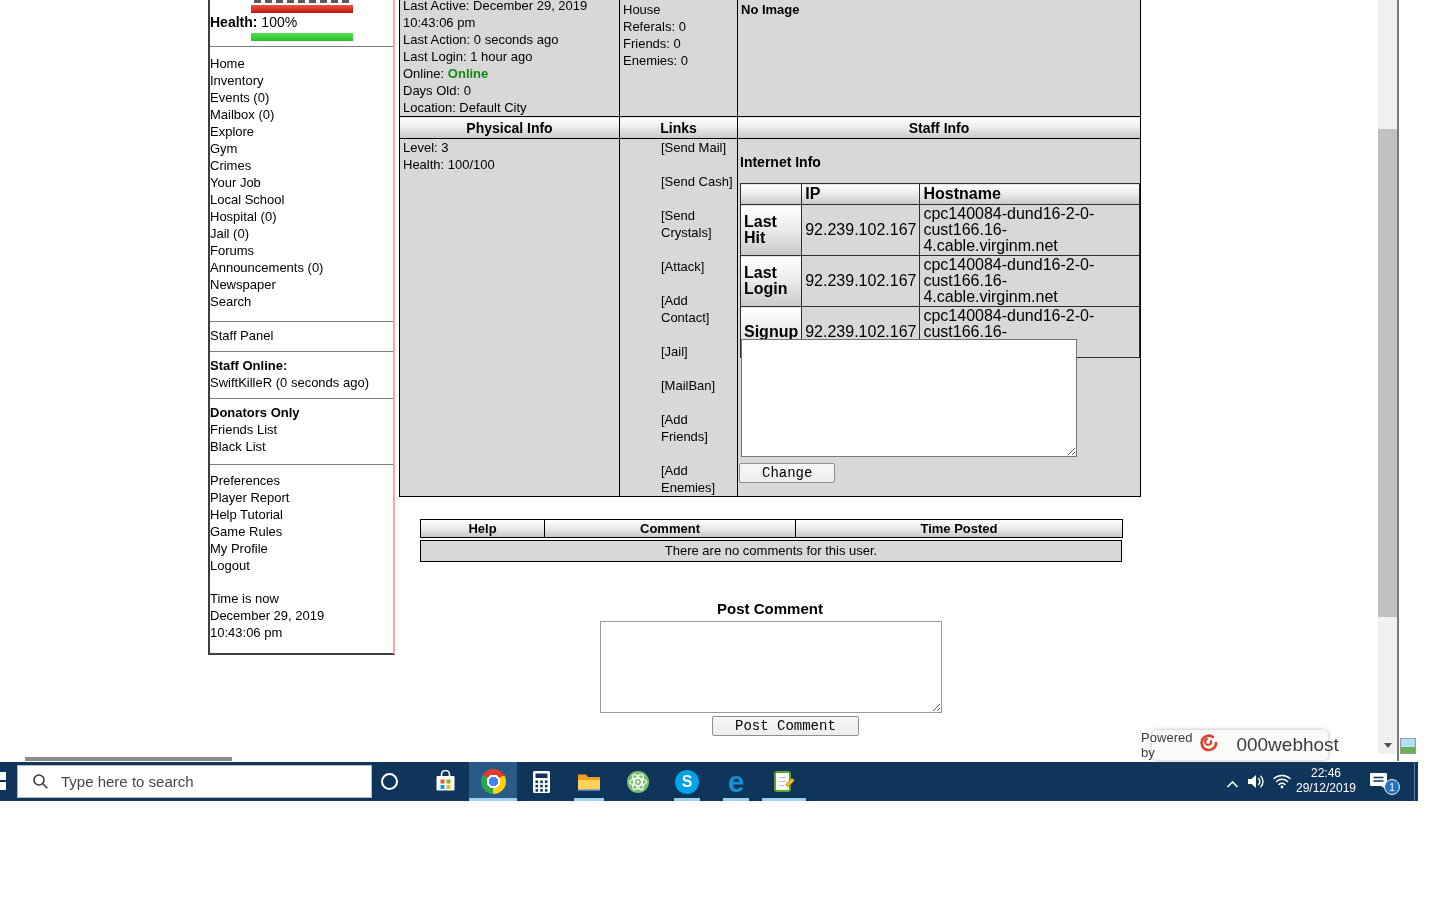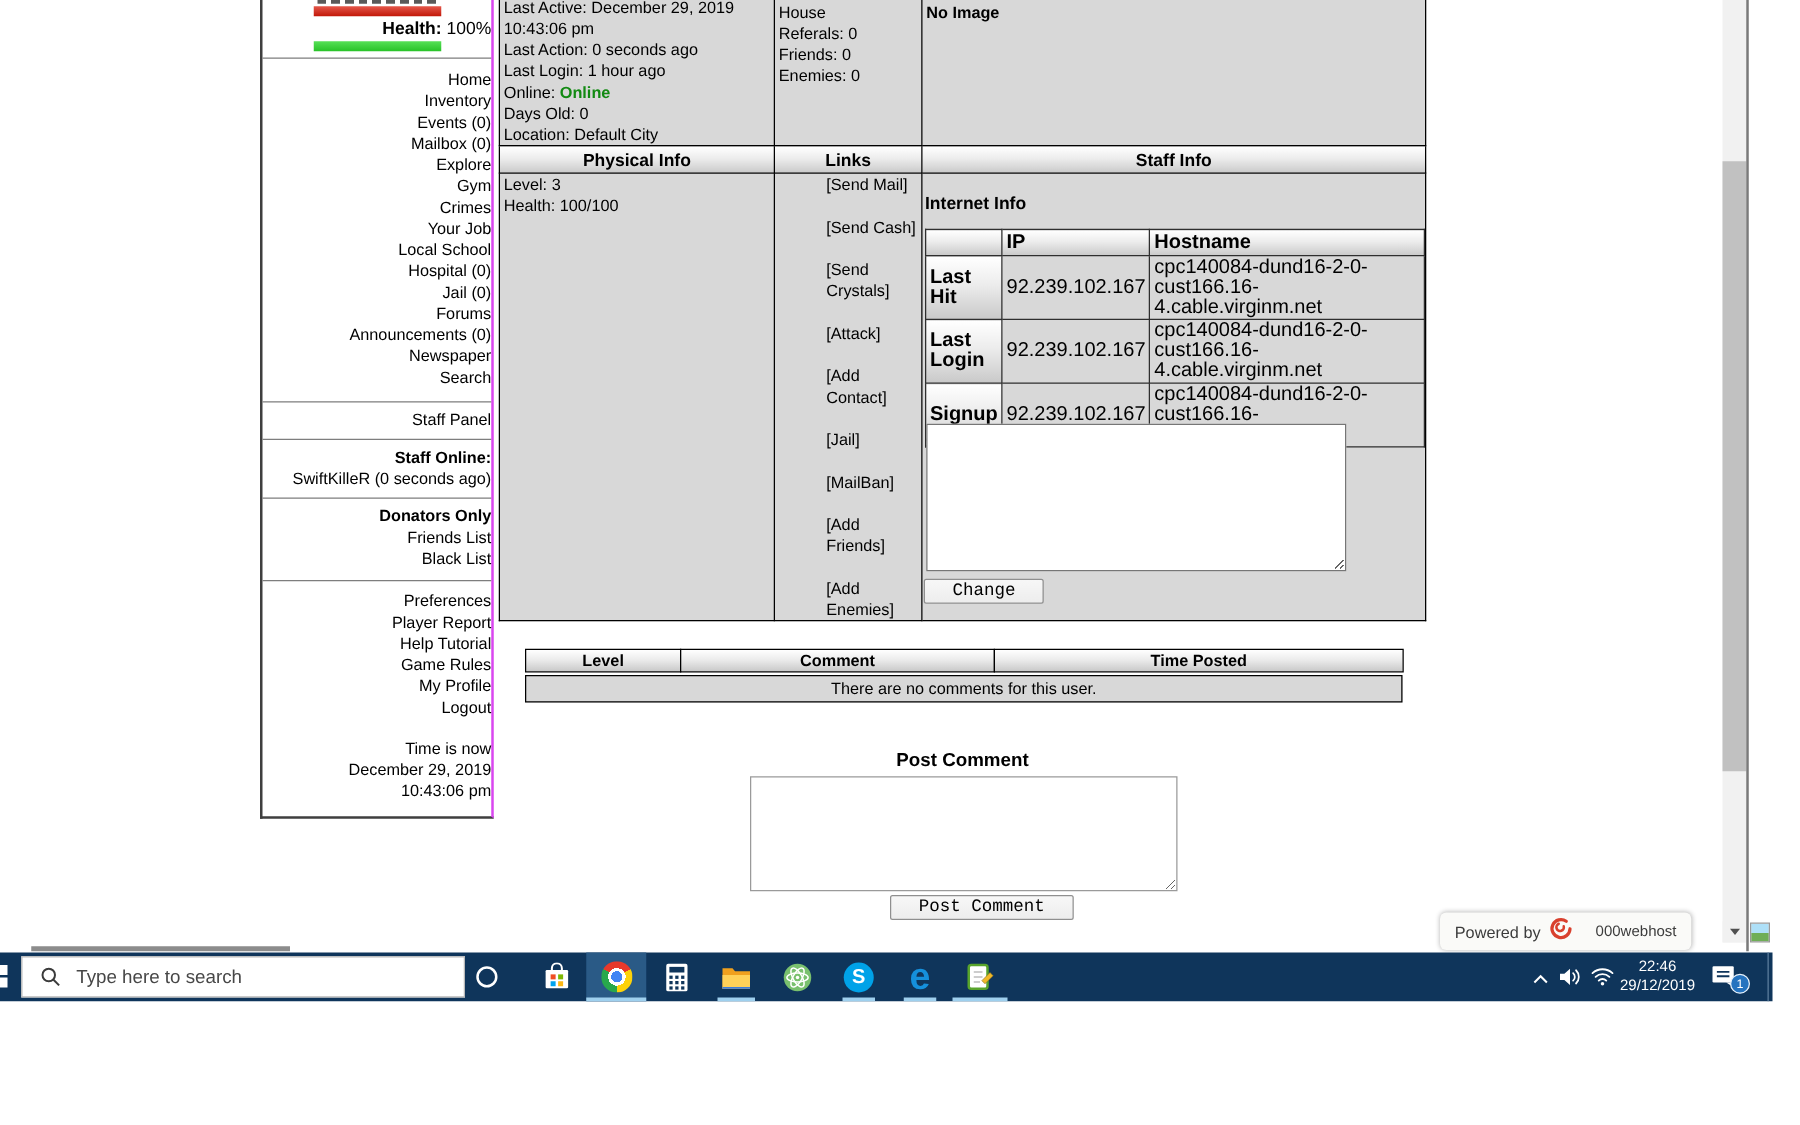--- a/index.html
+++ b/index.html
@@ -1,21 +1,21 @@
 <!DOCTYPE html>
 <html><head>
 <meta charset="utf-8">
 <style>
   html,body{margin:0;padding:0;}
   body{width:1440px;height:900px;background:#fff;font-family:"Liberation Sans",sans-serif;position:relative;overflow:hidden;color:#000;}
 
   
   .sidebar{position:absolute;left:208px;top:0;width:183px;background:#fff;
-    border-left:2px solid #3f3f3f;border-right:2px solid #d946ef;border-bottom:2px solid #3f3f3f;
-    font-size:13px;text-align:right;line-height:17px;}
+    border-left:2px solid #3f3f3f;border-right:2px solid #fca5a5;border-bottom:2px solid #3f3f3f;
+    font-size:13px;text-align:left;line-height:17px;}
   .sec{border-top:1px solid #7e7e7e;}
   .sec:first-child{border-top:none;}
   .sec-health{height:46px;position:relative;border-top:none;}
   .frag{position:absolute;left:44px;top:0;width:96px;height:3px;opacity:.75;
     background:repeating-linear-gradient(90deg,#222 0 7px,transparent 7px 11px);}
   .bar{position:absolute;left:41px;width:102px;height:8px;}
   .bar.red{top:5px;background:linear-gradient(#e4574a,#c21708);}
   .bar.green{top:33px;background:linear-gradient(#56e056,#28c228);}
   .health-line{position:absolute;top:14px;left:0;width:100%;font-size:14px;}
   .health-line .hl{font-weight:bold;}
@@ -60,24 +60,24 @@
     font-weight:bold;font-size:13px;text-align:center;height:17px;line-height:17px;}
   .hc1{width:123px;} .hc2{width:250px;} .hc3{width:326px;}
   .c-empty{margin-top:2px;border:1px solid #000;background:#d8d8d8;height:20px;line-height:20px;text-align:center;font-size:13px;}
 
   
   .pc-title{position:absolute;left:600px;top:600px;width:340px;text-align:center;font-weight:bold;font-size:15px;}
   .pc-ta{position:absolute;left:600px;top:621px;width:336px;height:86px;border:1px solid #9a9a9a;background:#fff;resize:both;font-family:"Liberation Sans",sans-serif;}
   .pc-btn{position:absolute;left:712px;top:716px;}
 
   
-  .powered{position:absolute;left:1152px;top:730px;width:201px;height:30px;background:#fafaf8;border-radius:5px;
+  .powered{position:absolute;left:1152px;top:730px;width:176px;height:30px;background:#fafaf8;border-radius:5px;
     box-shadow:0 0 4px rgba(0,0,0,.3);display:flex;align-items:center;justify-content:center;gap:6px;cursor:pointer;}
   .powered .pfx{font-size:13px;color:#3c3c3c;}
-  .powered .brand{font-size:12px;color:#3c3c3c;font-weight:500;margin-left:12px;}
+  .powered .brand{font-size:19px;color:#3c3c3c;font-weight:500;margin-left:12px;}
 
   
   .sb-track{position:absolute;left:1378px;top:0;width:19px;height:754px;background:#f1f1f1;}
   .sb-thumb{position:absolute;left:1378px;top:129px;width:19px;height:488px;background:#c1c1c1;}
   .sb-btn{position:absolute;left:1378px;top:737px;width:19px;height:17px;background:#f1f1f1;display:flex;align-items:center;justify-content:center;}
   .sb-arrow{width:0;height:0;border-left:4.5px solid transparent;border-right:4.5px solid transparent;border-top:5.5px solid #505050;}
   .win-edge{position:absolute;left:1397px;top:0;width:2px;height:761px;background:#7a7a7a;}
   .mini-img{position:absolute;left:1400px;top:738px;width:14px;height:14px;border:1px solid #999;
     background:linear-gradient(#aee0f8 0 55%,#6fae57 55% 100%);}
   .gray-strip{position:absolute;left:25px;top:757px;width:207px;height:4px;background:#8c8c8c;}
@@ -254,21 +254,21 @@
         <textarea class="staffnotes-ta" style=""></textarea>
         <button class="winbtn change-btn">Change</button>
       </div>
     </td>
   </tr>
 </tbody>
   </table>
 
 <div class="comments">
   <div class="c-head">
-    <div class="hc hc1">Level</div>
+    <div class="hc hc1">Help</div>
     <div class="hc hc2">Comment</div>
     <div class="hc hc3">Time Posted</div>
   </div>
   <div class="c-empty">There are no comments for this user.</div>
 </div>
 
 <div class="pc-title">Post Comment</div>
 <textarea class="pc-ta" style=""></textarea>
 <button class="winbtn pc-btn">Post Comment</button>
 

